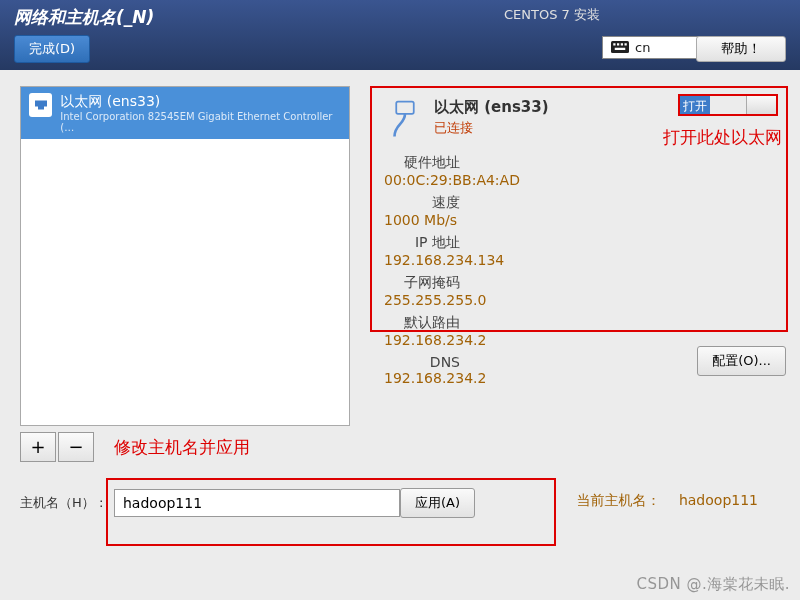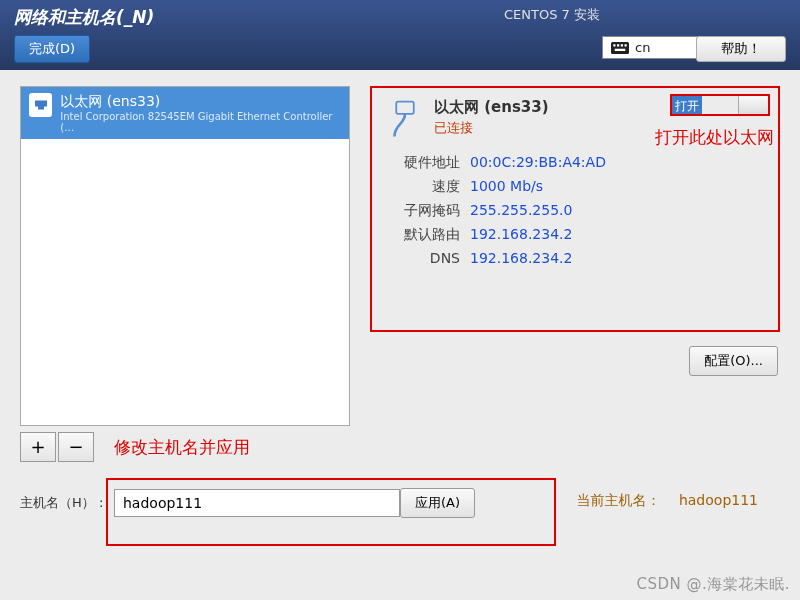--- a/index.html
+++ b/index.html
@@ -1,24 +1,24 @@
 <!DOCTYPE html>
 <html><head>
 <meta charset="utf-8">
 <style>
   * { box-sizing: border-box; margin: 0; padding: 0; font-family: "DejaVu Sans", "Microsoft YaHei", sans-serif; }
   body { width: 800px; height: 600px; background: #ececec; overflow: hidden; font-size: 13px; }
   .topbar { background: #2b4170; background: linear-gradient(#3a5590, #253962); color: #fff; height: 70px; padding: 6px 14px; position: relative; }
   .topbar h1 { font-size: 17px; font-weight: 600; font-style: italic; }
   .topbar .subtitle { position: absolute; top: 6px; right: 200px; font-size: 13px; color: #e0e0e0; }
   .done-btn { display: inline-block; margin-top: 6px; background: linear-gradient(#4a8ad4,#2f6fb8); border: 1px solid #1e5aa0; color: #fff; padding: 4px 14px; border-radius: 3px; font-size: 13px; }
-  .lang-box { position: absolute; right: 98px; top: 36px; background: #fff; color: #222; border: 1px solid #888; padding: 3px 8px; width: 100px; display: flex; align-items: flex-end; gap: 6px; }
+  .lang-box { position: absolute; right: 98px; top: 36px; background: #fff; color: #222; border: 1px solid #888; padding: 3px 8px; width: 100px; display: flex; align-items: flex-start; gap: 6px; }
   .kbd-icon svg { width: 18px; height: 14px; display: block; }
   .help-btn { position: absolute; right: 14px; top: 36px; background: linear-gradient(#fafafa,#e2e2e2); border: 1px solid #aaa; padding: 3px 24px; border-radius: 3px; }
-  .content { padding: 16px 20px 8px 20px; display: flex; gap: 20px; }
+  .content { padding: 16px 12px 8px 20px; display: flex; gap: 20px; }
   .left { width: 330px; }
   .nic-list { border: 1px solid #aaa; background: #fff; height: 340px; }
   .nic-item { background: #4a90d9; color: #fff; padding: 6px 8px; display: flex; gap: 8px; }
   .nic-item .nic-icon { width: 24px; height: 24px; background: #fff; border-radius: 3px; display: flex; align-items: center; justify-content: center; }
   .nic-item .nic-icon svg { width: 18px; height: 18px; }
   .nic-item .title { font-size: 14px; font-weight: 500; }
   .nic-item .sub { font-size: 10px; color: #dbe9f8; }
   .btn-row { margin-top: 6px; display: flex; align-items: center; gap: 2px; }
   .sqbtn { width: 36px; height: 30px; background: linear-gradient(#fafafa,#e4e4e4); border: 1px solid #999; font-size: 18px; line-height: 1; }
   .red-note-left { color: #d00; font-size: 17px; margin-left: 18px; }
@@ -27,23 +27,23 @@
   .right-head { display: flex; gap: 8px; align-items: flex-start; }
   .wire-icon { width: 42px; height: 42px; }
   .wire-icon svg { width: 42px; height: 42px; }
   .right-head .rh-title { font-size: 15px; font-weight: 600; color: #333; }
   .right-head .rh-status { font-size: 13px; color: #c2410c; margin-top: 2px; }
   .toggle { position: absolute; right: 8px; top: 6px; width: 100px; height: 22px; border: 2px solid #d00; display: flex; gap: 36px; }
   .toggle .on { background: #3d7cc9; color: #fff; width: 40px; font-size: 12px; text-align: center; line-height: 20px; }
   .toggle .knob { background: linear-gradient(#fafafa,#ddd); width: 40px; border-left: 1px solid #aaa; }
   .red-note-right { position: absolute; right: 4px; top: 38px; color: #d00; font-size: 17px; }
   .props { margin-top: 14px; font-size: 14px; color: #333; }
-  .props .row { display: flex; margin-bottom: 6px; }
+  .props .row { display: flex; margin-bottom: 6px; flex-direction: column; }
   .props .k { width: 76px; text-align: right; color: #444; margin-right: 10px; }
-  .props .v { color: #1d4ed8; }
+  .props .v { color: #a16207; }
   .config-row { text-align: right; margin-top: 14px; padding-right: 2px; }
   .std-btn { background: linear-gradient(#fafafa,#e2e2e2); border: 1px solid #999; padding: 5px 14px; border-radius: 3px; font-size: 13px; }
   .hostname-wrap { margin: 18px 20px 0 20px; position: relative; }
   .hostname-box { border: 2px solid #d00; padding: 20px 12px; position: absolute; left: 86px; top: -10px; width: 450px; height: 68px; z-index: 1; }
   .hostname-row { display: flex; align-items: center; position: relative; z-index: 2; }
   .hostname-row .hn-label { color: #333; width: 94px; }
   .hn-input { width: 286px; padding: 5px 8px; border: 1px solid #999; background: #fff; font-size: 14px; }
   .current { position: absolute; right: 22px; top: 4px; font-size: 14px; color: #a16207; z-index: 2; }
   .current .cv { margin-left: 14px; }
   .watermark { position: absolute; right: 10px; bottom: 6px; color: rgba(80,80,80,0.55); font-size: 15px; letter-spacing: 0.5px; }
@@ -115,20 +115,24 @@
       <div class="props">
         <div class="row">
             <span class="k">硬件地址</span>
             <span class="v">00:0C:29:BB:A4:AD</span>
           </div>
         <div class="row">
             <span class="k">速度</span>
             <span class="v">1000 Mb/s</span>
           </div>
         <div class="row">
+            <span class="k">IP 地址</span>
+            <span class="v">192.168.234.134</span>
+          </div>
+        <div class="row">
             <span class="k">子网掩码</span>
             <span class="v">255.255.255.0</span>
           </div>
         <div class="row">
             <span class="k">默认路由</span>
             <span class="v">192.168.234.2</span>
           </div>
         <div class="row">
             <span class="k">DNS</span>
             <span class="v">192.168.234.2</span>

